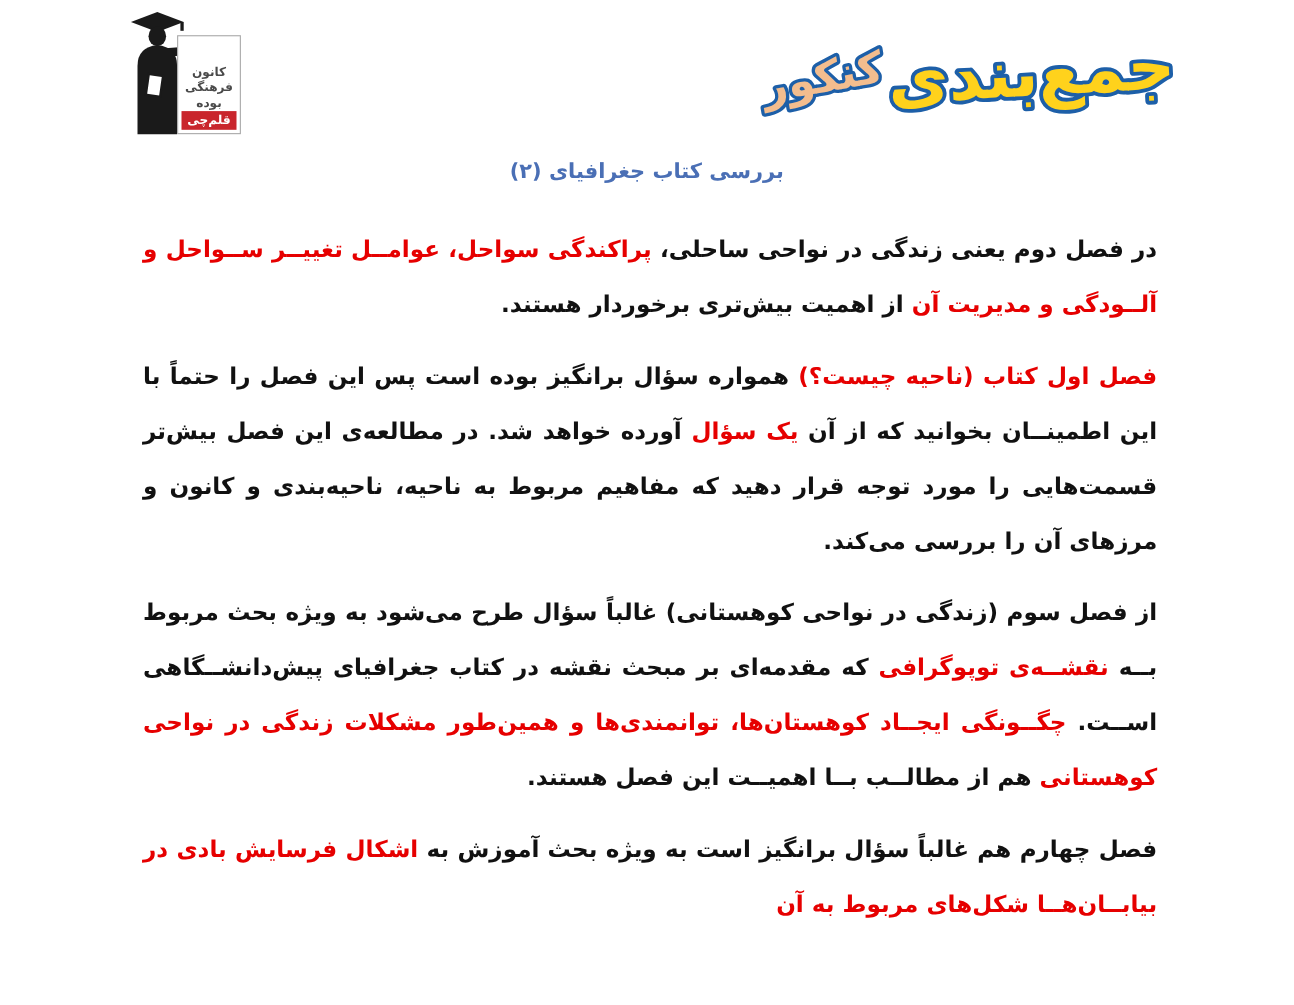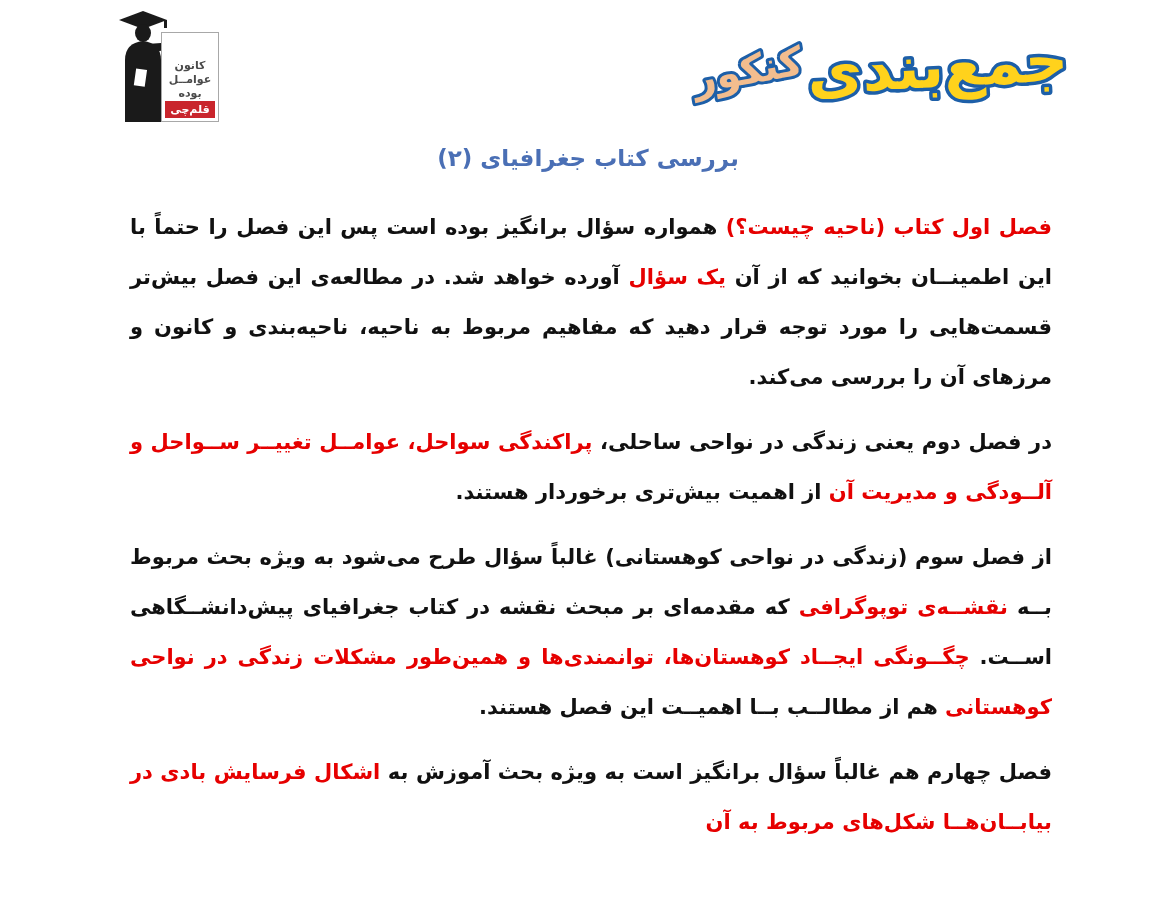--- a/index.html
+++ b/index.html
@@ -32,21 +32,21 @@
     text-align:center;direction:rtl;padding:2px 1px;line-height:13px;
   }
   
   .banner{position:absolute;top:12px;right:105px;width:385px;height:108px;transform:rotate(-3deg);}
   .banner svg{width:100%;height:100%;}
   .banner text{font-family:"DejaVu Sans", sans-serif;font-weight:bold;}
   
   .heading{
     position:absolute;top:145px;left:0;width:100%;
     text-align:center;direction:rtl;
-    font-size:23px;font-weight:bold;color:var(--blue);
+    font-size:19px;font-weight:bold;color:var(--blue);
   }
   
   .content{
     position:absolute;top:202px;right:124px;width:922px;
     direction:rtl;text-align:justify;
     font-size:21px;font-weight:bold;color:var(--body-text);
     line-height:50px;
   }
   .para{margin:0 0 15px 0;}
   .red{color:var(--red);}
@@ -65,33 +65,33 @@
 
       <ellipse cx="30" cy="25" rx="8" ry="9" fill="#1a1a1a"></ellipse>
 
       <path d="M12,114 L12,52 Q12,35 30,33 Q48,35 48,52 L48,114 Z" fill="#1a1a1a"></path>
 
       <rect x="21" y="60" width="13" height="19" fill="#ffffff" stroke="#1a1a1a" stroke-width="2" transform="rotate(8 27 69)"></rect>
     </svg>
   </div>
   <div class="logo-box">
     <div class="logo-line">کانون</div>
-    <div class="logo-line">عوامــل</div>
+    <div class="logo-line">فرهنگی</div>
     <div class="logo-line">بوده</div>
     <div class="logo-badge">قلم‌چی</div>
   </div>
 </div>
 
 <div class="banner">
   <svg viewBox="0 0 385 108" xmlns="http://www.w3.org/2000/svg">
     <text x="382" y="78" text-anchor="end" font-size="60" style="fill:var(--banner-yellow);stroke:var(--banner-outline);stroke-width:7;paint-order:stroke;stroke-linejoin:round;">جمع‌بندی</text>
     <text x="118" y="64" text-anchor="end" font-size="40" transform="rotate(-7 70 60)" style="fill:var(--banner-peach);stroke:var(--banner-outline);stroke-width:6;paint-order:stroke;stroke-linejoin:round;">کنکور</text>
   </svg>
 </div>
 
 <div class="heading">بررسی کتاب جغرافیای (۲)</div>
 
 <div class="content">
+    <p class="para"><span>در فصل دوم یعنی زندگی در نواحی ساحلی، </span><span class="red">پراکندگی سواحل، عوامــل تغییــر ســواحل و آلــودگی و مدیریت آن</span><span> از اهمیت بیش‌تری برخوردار هستند.</span></p>
     <p class="para"><span class="red">فصل اول کتاب (ناحیه چیست؟)</span><span> همواره سؤال برانگیز بوده است پس این فصل را حتماً با این اطمینــان بخوانید که از آن </span><span class="red">یک سؤال</span><span> آورده خواهد شد. در مطالعه‌ی این فصل بیش‌تر قسمت‌هایی را مورد توجه قرار دهید که مفاهیم مربوط به ناحیه، ناحیه‌بندی و کانون و مرزهای آن را بررسی می‌کند.</span></p>
-    <p class="para"><span>در فصل دوم یعنی زندگی در نواحی ساحلی، </span><span class="red">پراکندگی سواحل، عوامــل تغییــر ســواحل و آلــودگی و مدیریت آن</span><span> از اهمیت بیش‌تری برخوردار هستند.</span></p>
     <p class="para"><span>از فصل سوم (زندگی در نواحی کوهستانی) غالباً سؤال طرح می‌شود به ویژه بحث مربوط بــه </span><span class="red">نقشــه‌ی توپوگرافی</span><span> که مقدمه‌ای بر مبحث نقشه در کتاب جغرافیای پیش‌دانشــگاهی اســت. </span><span class="red">چگــونگی ایجــاد کوهستان‌ها، توانمندی‌ها و همین‌طور مشکلات زندگی در نواحی کوهستانی</span><span> هم از مطالــب بــا اهمیــت این فصل هستند.</span></p>
     <p class="para"><span>فصل چهارم هم غالباً سؤال برانگیز است به ویژه بحث آموزش به </span><span class="red">اشکال فرسایش بادی در بیابــان‌هــا شکل‌های مربوط به آن</span></p>
   </div>
 
 </body></html>

